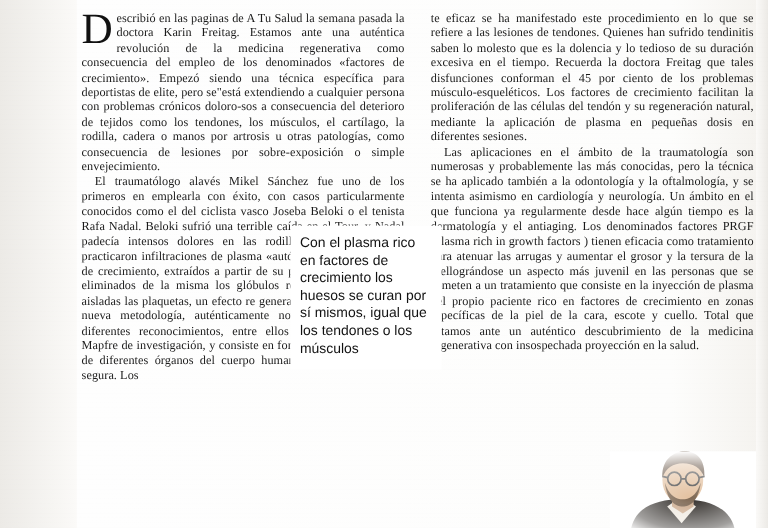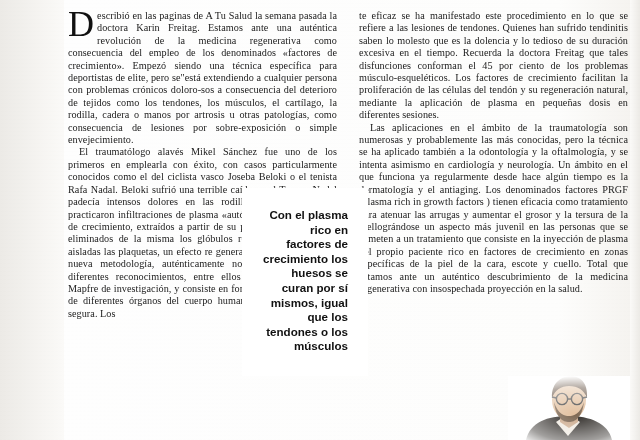--- a/index.html
+++ b/index.html
@@ -65,27 +65,27 @@
   .pullquote {
     position: absolute;
     left: 242px;
     top: 188px;
     width: 118px;
     background: #ffffff;
     padding: 4px 4px 6px 4px;
     z-index: 5;
   }
   .pullquote p {
-    margin: 16px;
+    margin: 4px;
     font-family: "Liberation Sans", sans-serif;
     font-size: 11.6px;
     line-height: 14.6px;
     color: #111;
-    text-align: right;
-    font-weight: 700;
+    text-align: left;
+    font-weight: 400;
   }
   
   .photo {
     position: absolute;
     right: 10px;
     bottom: 0px;
     width: 122px;
     height: 64px;
     overflow: hidden;
     z-index: 6;

